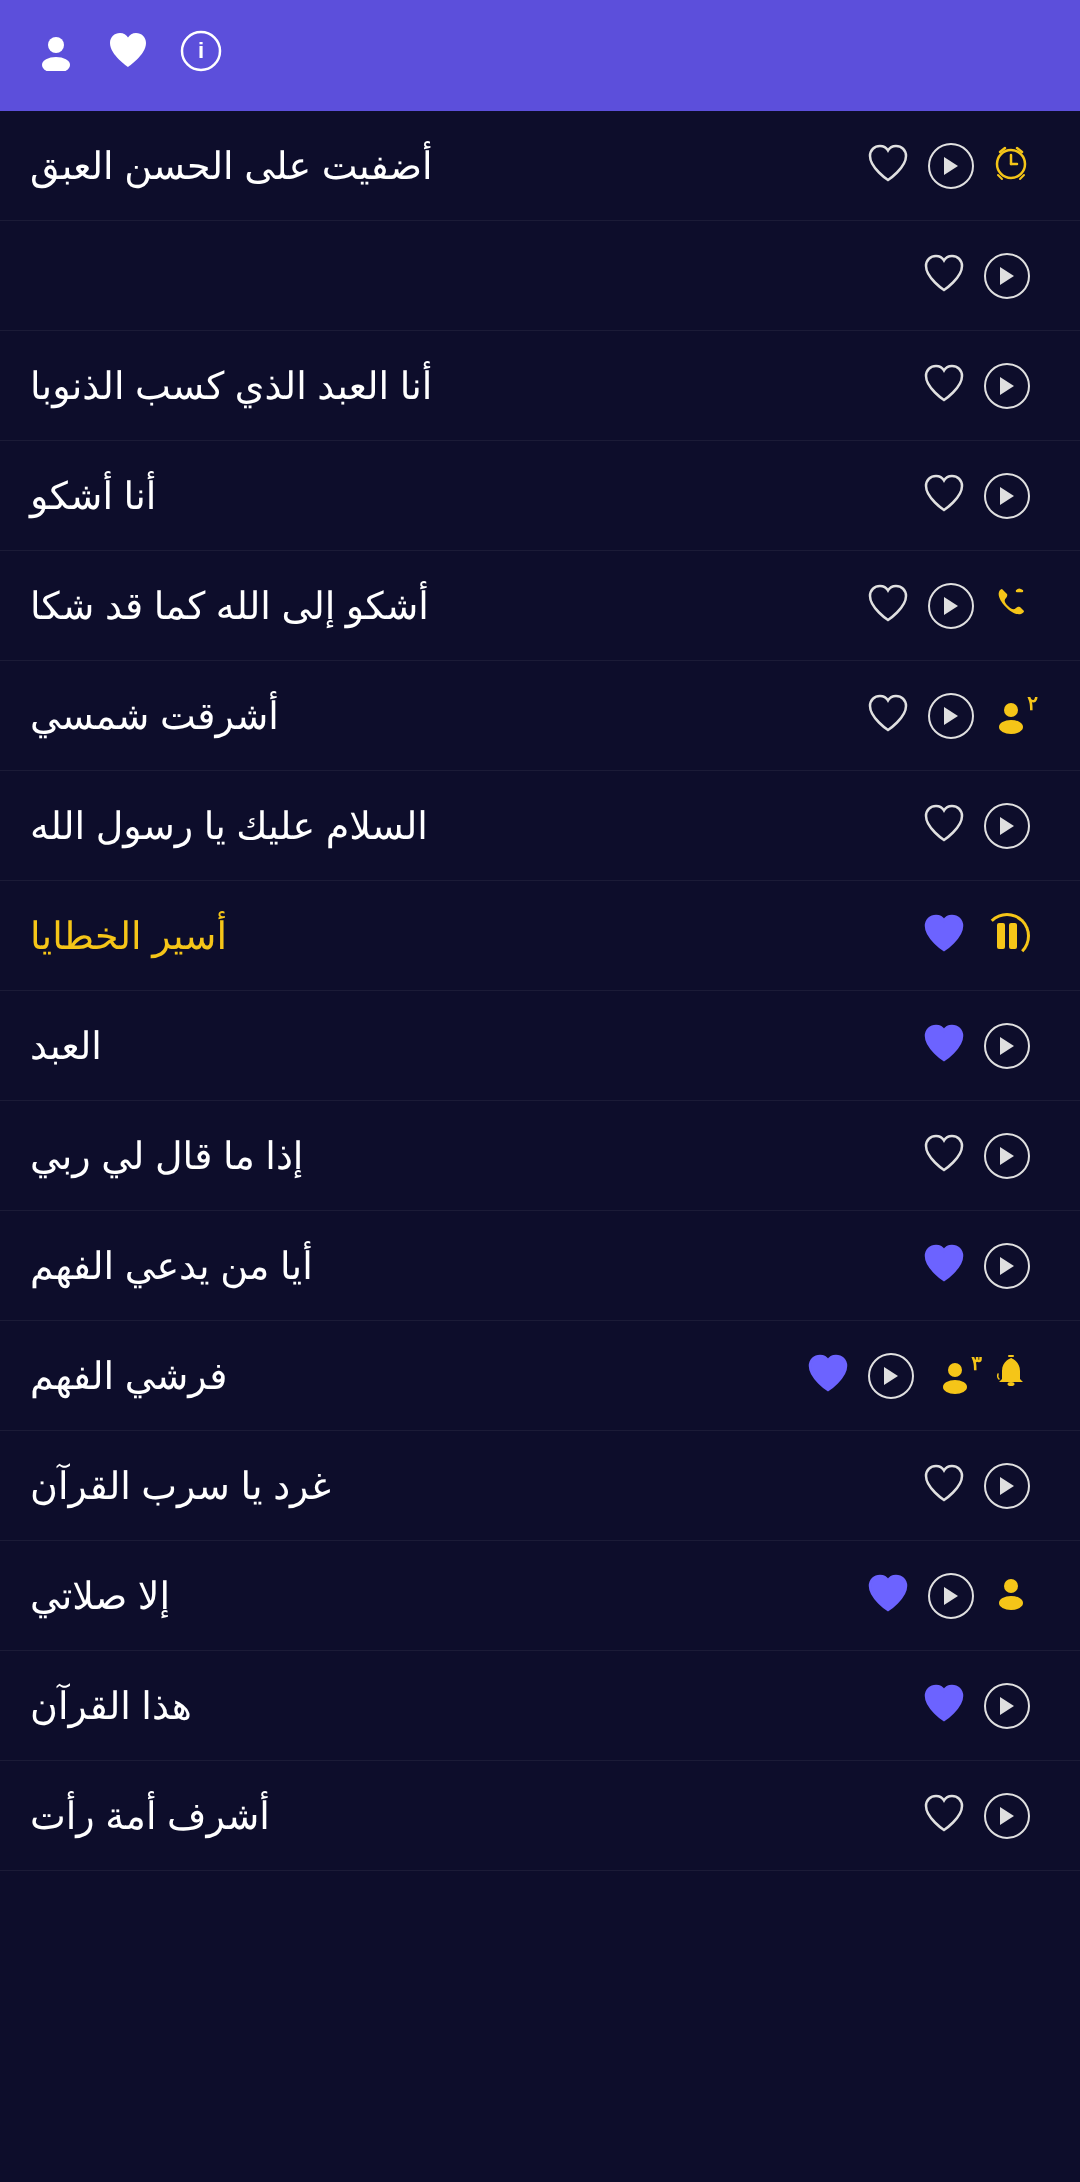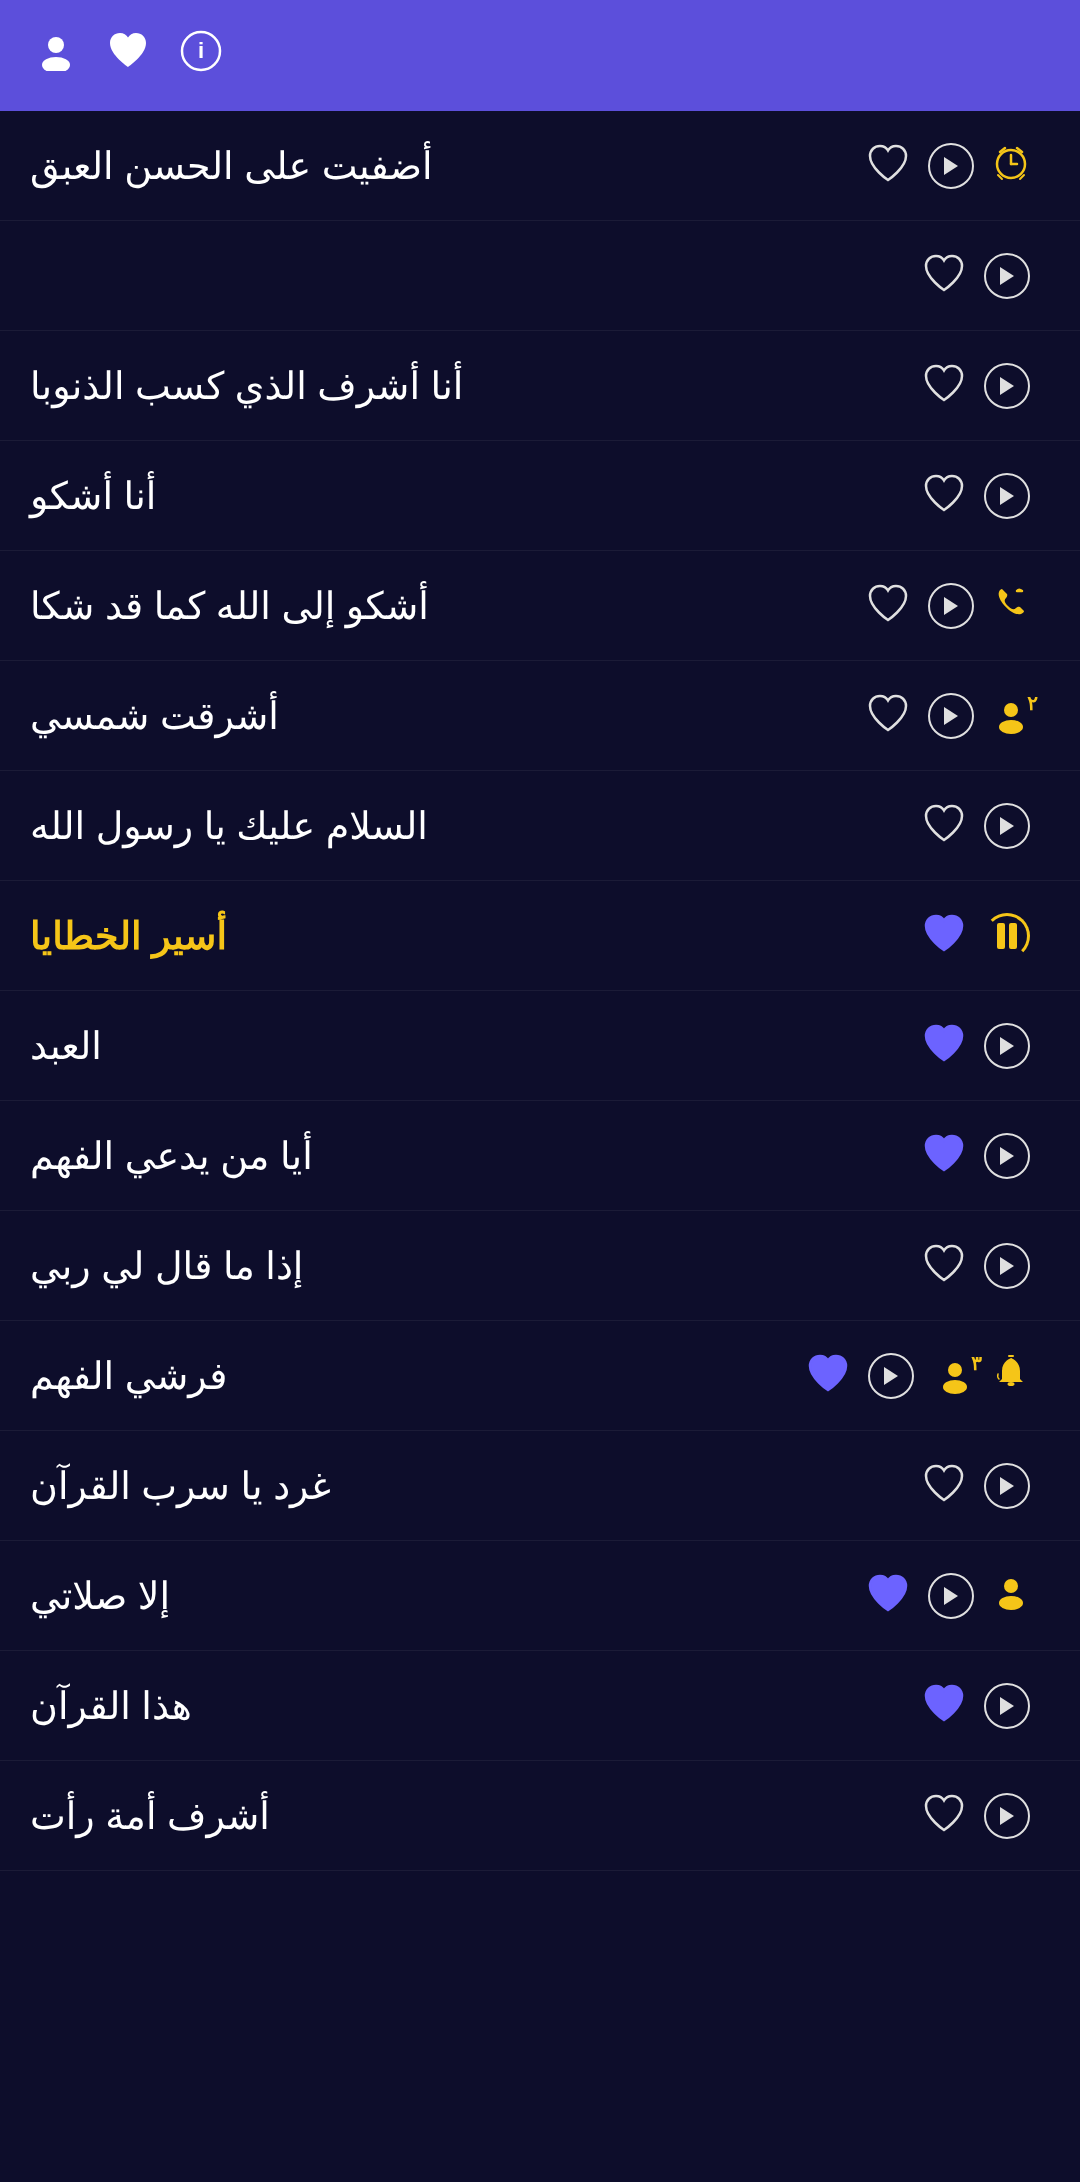--- a/index.html
+++ b/index.html
@@ -69,21 +69,21 @@
     .item-text {
       color: #ffffff;
       font-size: 38px;
       font-weight: 500;
       text-align: left;
       direction: rtl;
     }
 
     .item-text.playing {
       color: #f5c518;
-      font-weight: 700;
+      font-weight: 400;
     }
 
     .item-left {
       display: flex;
       align-items: center;
       gap: 18px;
       direction: ltr;
       margin-right: 20px;
     }
 
@@ -230,21 +230,21 @@
       </span>
 
       <div class="icon-play">
         <svg width="18" height="20" viewBox="0 0 18 20" fill="#e0e0e0">
           <polygon points="2,1 16,10 2,19"></polygon>
         </svg>
       </div>
 
     </div>
     <div class="item-right">
-      <span class="item-text">أنا أشرف الذي كسب الذنوبا</span>
+      <span class="item-text">أنا العبد الذي كسب الذنوبا</span>
     </div>
   </div>
       <div class="list-item">
     <div class="item-left">
       <span style="cursor:pointer;">
         <svg width="44" height="42" viewBox="0 0 44 42" fill="none" stroke="#e0e0e0" stroke-width="2.5">
           <path d="M22 37 C22 37 4 25 4 13 C4 7 8.5 3 14 3 C17.5 3 20.5 4.8 22 7.5 C23.5 4.8 26.5 3 30 3 C35.5 3 40 7 40 13 C40 25 22 37 22 37Z"></path>
         </svg>
       </span>
 
@@ -363,53 +363,53 @@
       </div>
 
     </div>
     <div class="item-right">
       <span class="item-text">العبد</span>
     </div>
   </div>
       <div class="list-item">
     <div class="item-left">
       <span style="cursor:pointer;">
+        <svg width="44" height="42" viewBox="0 0 44 42" fill="none" stroke="#e0e0e0" stroke-width="2.5">
+          <path d="M22 37 C22 37 4 25 4 13 C4 7 8.5 3 14 3 C17.5 3 20.5 4.8 22 7.5 C23.5 4.8 26.5 3 30 3 C35.5 3 40 7 40 13 C40 25 22 37 22 37Z"></path>
+        </svg>
+      </span>
+
+      <div class="icon-play">
+        <svg width="18" height="20" viewBox="0 0 18 20" fill="#e0e0e0">
+          <polygon points="2,1 16,10 2,19"></polygon>
+        </svg>
+      </div>
+
+    </div>
+    <div class="item-right">
+      <span class="item-text">إذا ما قال لي ربي</span>
+    </div>
+  </div>
+      <div class="list-item">
+    <div class="item-left">
+      <span style="cursor:pointer;">
         <svg width="44" height="42" viewBox="0 0 44 42" fill="#6c63ff" stroke="#6c63ff" stroke-width="2.5">
           <path d="M22 37 C22 37 4 25 4 13 C4 7 8.5 3 14 3 C17.5 3 20.5 4.8 22 7.5 C23.5 4.8 26.5 3 30 3 C35.5 3 40 7 40 13 C40 25 22 37 22 37Z"></path>
         </svg>
       </span>
 
       <div class="icon-play">
         <svg width="18" height="20" viewBox="0 0 18 20" fill="#e0e0e0">
           <polygon points="2,1 16,10 2,19"></polygon>
         </svg>
       </div>
 
     </div>
     <div class="item-right">
       <span class="item-text">أيا من يدعي الفهم</span>
-    </div>
-  </div>
-      <div class="list-item">
-    <div class="item-left">
-      <span style="cursor:pointer;">
-        <svg width="44" height="42" viewBox="0 0 44 42" fill="none" stroke="#e0e0e0" stroke-width="2.5">
-          <path d="M22 37 C22 37 4 25 4 13 C4 7 8.5 3 14 3 C17.5 3 20.5 4.8 22 7.5 C23.5 4.8 26.5 3 30 3 C35.5 3 40 7 40 13 C40 25 22 37 22 37Z"></path>
-        </svg>
-      </span>
-
-      <div class="icon-play">
-        <svg width="18" height="20" viewBox="0 0 18 20" fill="#e0e0e0">
-          <polygon points="2,1 16,10 2,19"></polygon>
-        </svg>
-      </div>
-
-    </div>
-    <div class="item-right">
-      <span class="item-text">إذا ما قال لي ربي</span>
     </div>
   </div>
       <div class="list-item">
     <div class="item-left">
       <span style="cursor:pointer;">
         <svg width="44" height="42" viewBox="0 0 44 42" fill="#6c63ff" stroke="#6c63ff" stroke-width="2.5">
           <path d="M22 37 C22 37 4 25 4 13 C4 7 8.5 3 14 3 C17.5 3 20.5 4.8 22 7.5 C23.5 4.8 26.5 3 30 3 C35.5 3 40 7 40 13 C40 25 22 37 22 37Z"></path>
         </svg>
       </span>
 

